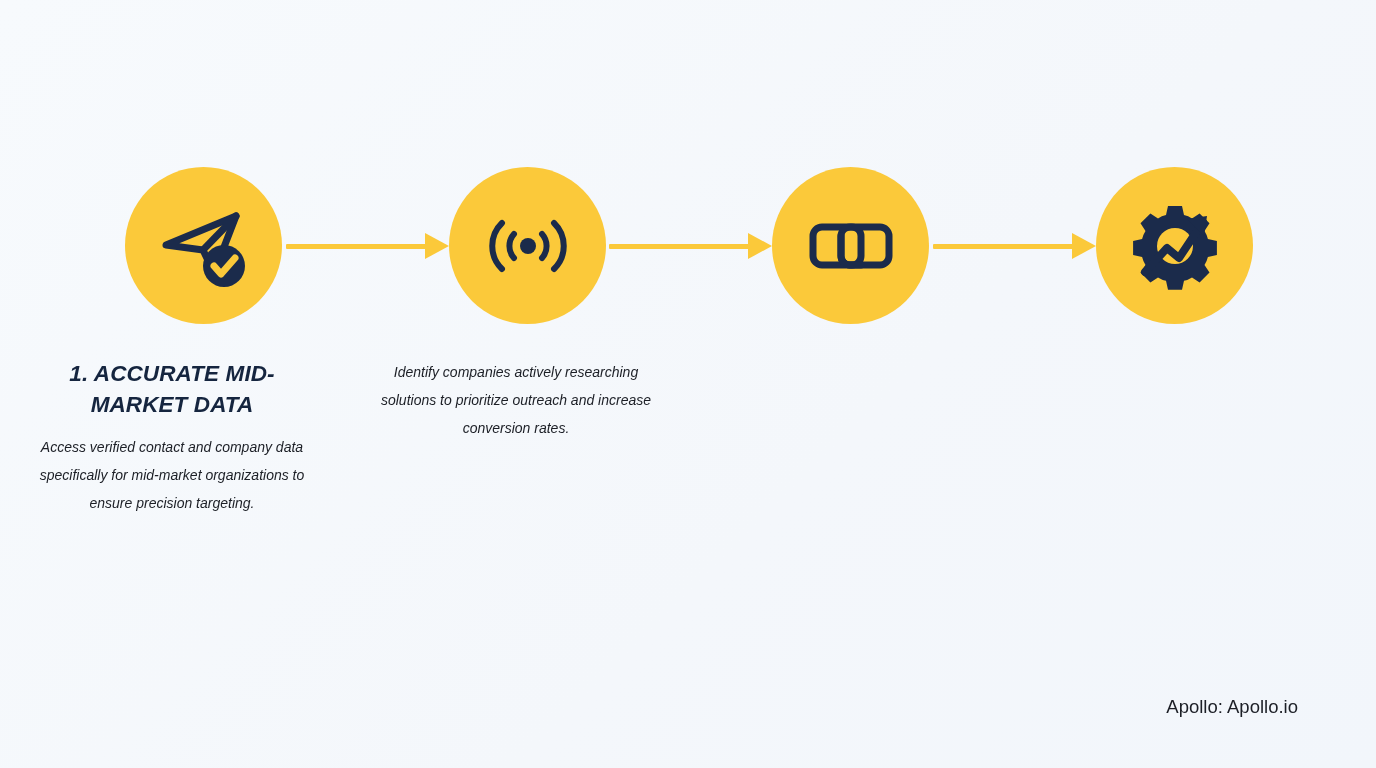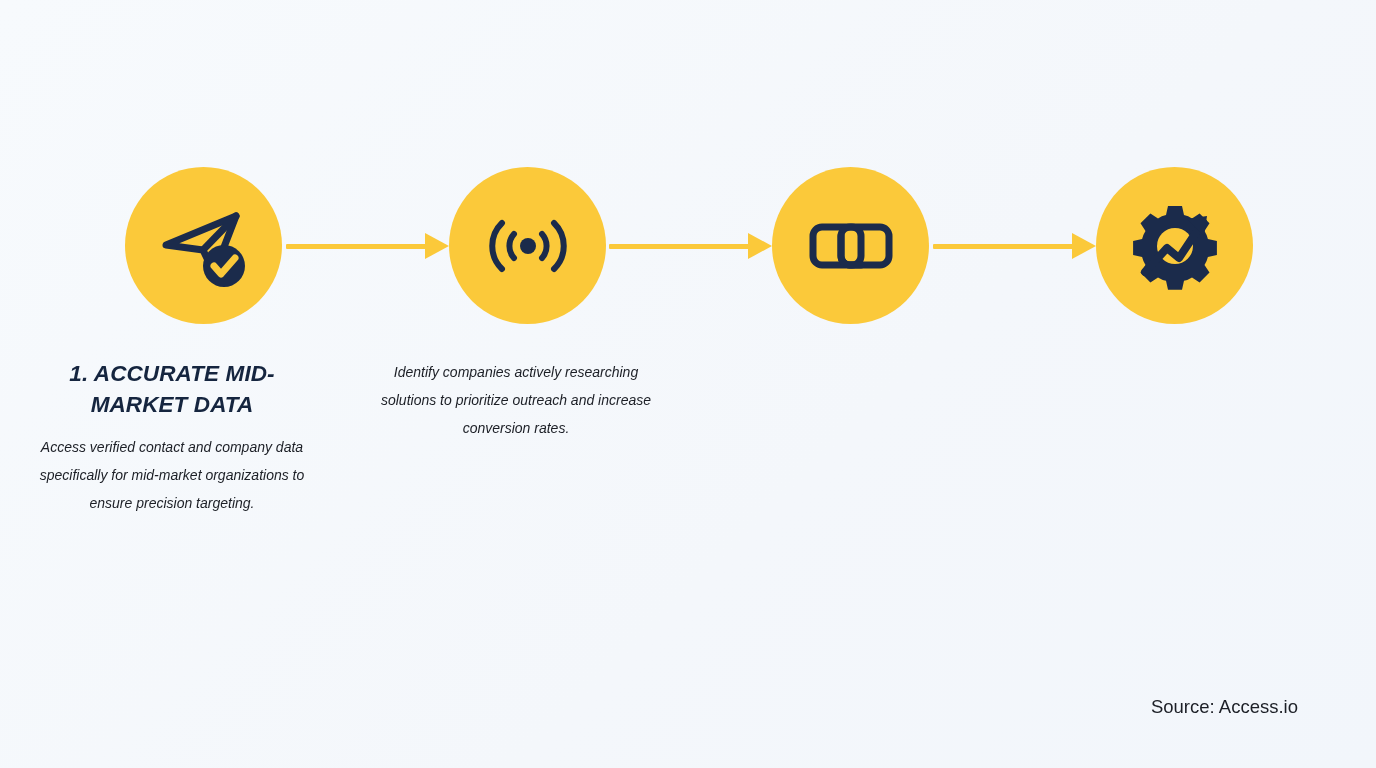--- a/index.html
+++ b/index.html
@@ -188,15 +188,15 @@
       <div class="col-body">Access verified contact and company data specifically for mid-market organizations to ensure precision targeting.</div>
     </div>
 
     <div class="col col-1">
       <div class="col-body">Identify companies actively researching solutions to prioritize outreach and increase conversion rates.</div>
     </div>
 
 
   </div>
 
-  <div class="source">Source: Access.io</div>
+  <div class="source">Apollo: Apollo.io</div>
 
 </div>
 
 </body></html>

